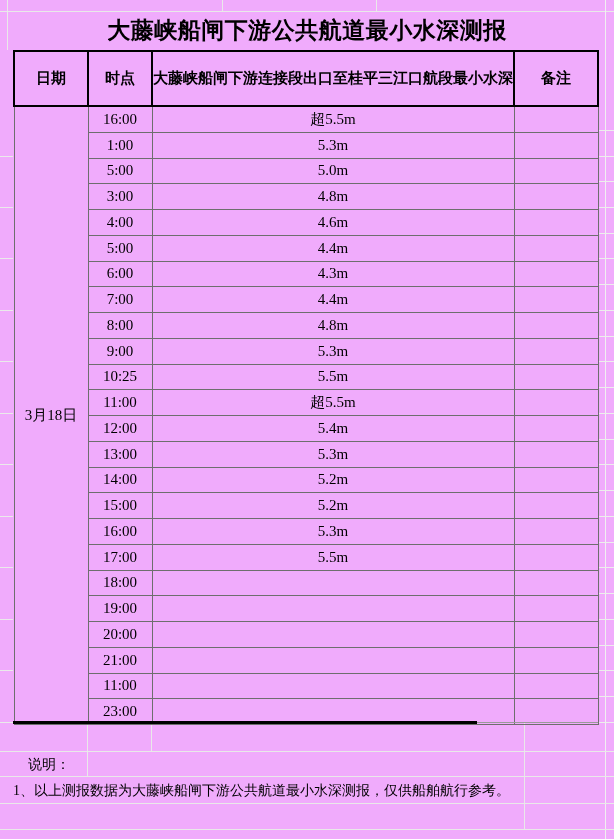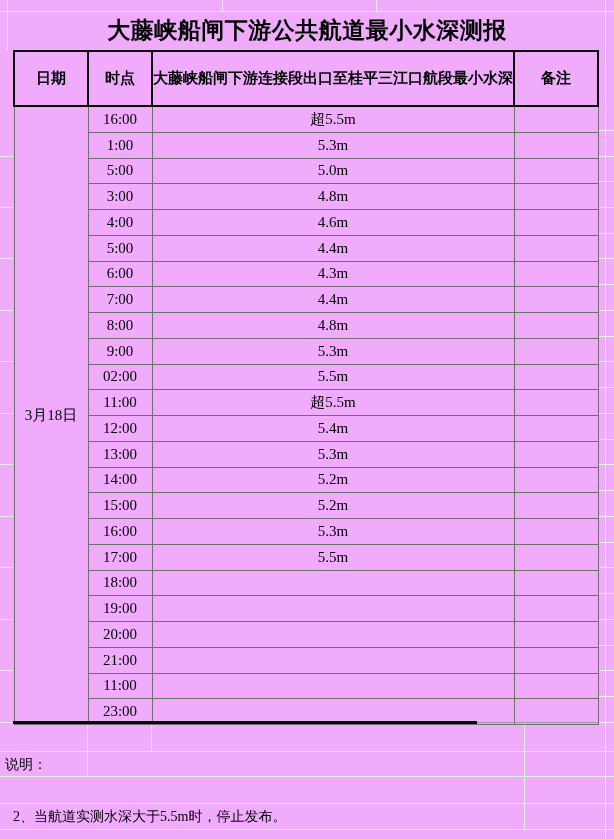--- a/index.html
+++ b/index.html
@@ -68,21 +68,21 @@
     position: absolute; left: 13px; top: 721px; width: 464px; height: 2.5px;
     background: #000; pointer-events: none;
   }
   .tbl-bottom-thin {
     position: absolute; left: 477px; top: 722px; width: 121px; height: 1px;
     background: #9a9a9a; pointer-events: none;
   }
 
   
   .notes-label {
-    position: absolute; left: 5px; top: 753px;
+    position: absolute; left: 28px; top: 753px;
     font-size: 14px; line-height: 22px;
   }
   .note-item {
     position: absolute; left: 13px; width: 590px;
     font-size: 14px; line-height: 24px;
     font-family: "Liberation Serif", serif;
     white-space: nowrap;
   }
   .note-item.n1 { top: 779px; }
   .note-item.n2 { top: 805px; }
@@ -171,21 +171,21 @@
     <td>8:00</td>
     <td>4.8m</td>
     <td class="remark-cell"></td>
   </tr>
           <tr>
     <td>9:00</td>
     <td>5.3m</td>
     <td class="remark-cell"></td>
   </tr>
           <tr>
-    <td>02:00</td>
+    <td>10:25</td>
     <td>5.5m</td>
     <td class="remark-cell"></td>
   </tr>
           <tr>
     <td>11:00</td>
     <td>超5.5m</td>
     <td class="remark-cell"></td>
   </tr>
           <tr>
     <td>12:00</td>
@@ -247,15 +247,15 @@
     <td></td>
     <td class="remark-cell"></td>
   </tr>
         </tbody>
     </table>
   </div>
   <div class="tbl-bottom-strong"></div>
   <div class="tbl-bottom-thin"></div>
 
   <div class="notes-label">说明：</div>
-  <div class="note-item n2">2、当航道实测水深大于5.5m时，停止发布。</div>
+  <div class="note-item n1">1、以上测报数据为大藤峡船闸下游公共航道最小水深测报，仅供船舶航行参考。</div>
 
 </div>
 
 </body></html>

